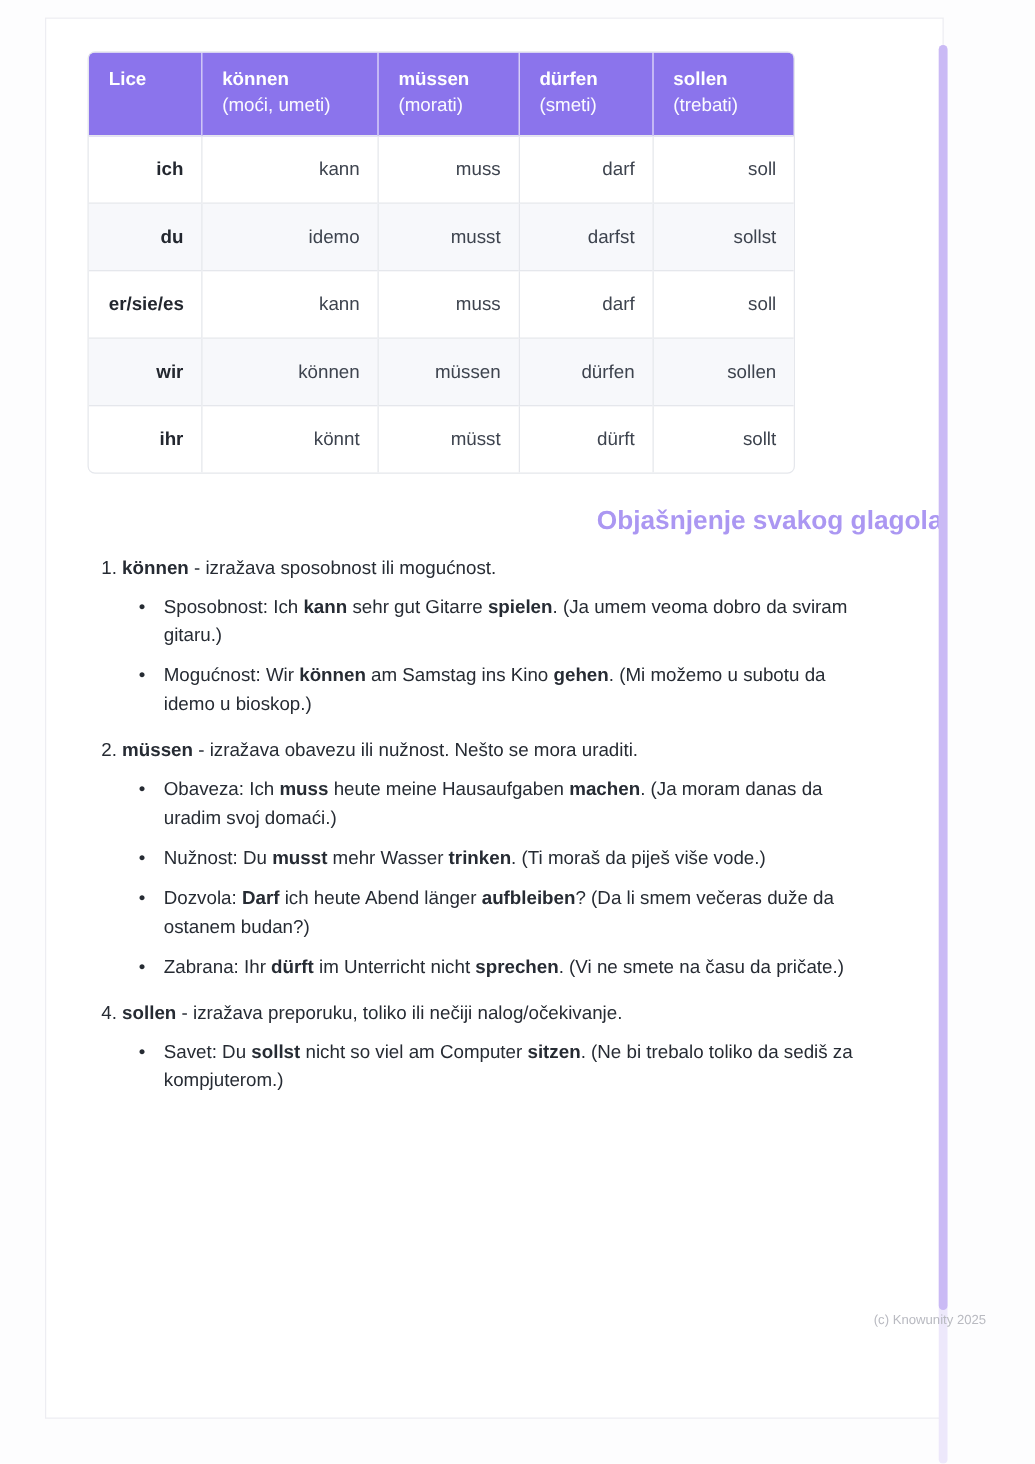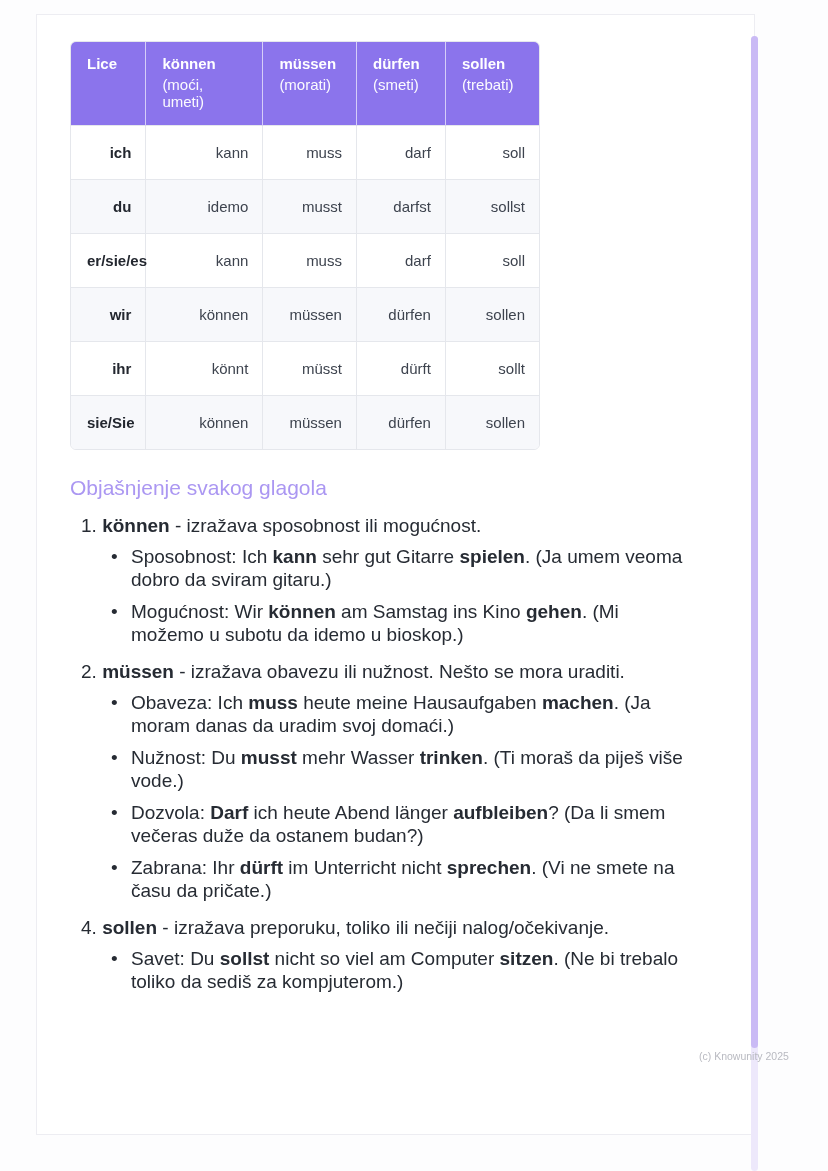--- a/index.html
+++ b/index.html
@@ -15,21 +15,21 @@
   .doc-card {
     position: absolute;
     left: 36px; top: 14px;
     width: 719px; height: 1121px;
     background: #ffffff;
     border: 1px solid #ededf2;
   }
   
   .table-wrap {
     margin: 26px 0 0 33px;
-    width: 470px;
+    width: 566px;
     border: 1px solid var(--table-border, #e4e6eb);
     border-radius: 6px;
     overflow: hidden;
   }
   table { border-collapse: collapse; width: 100%; table-layout: fixed; }
   col.c0 { width: 16%; } col.c1 { width: 25%; } col.c2 { width: 20%; }
   col.c3 { width: 19%; } col.c4 { width: 20%; }
   thead th {
     background: var(--header-purple, #8b74ec);
     color: #ffffff;
@@ -51,28 +51,29 @@
     color: #3d434e;
     font-weight: normal;
   }
   tbody th { font-weight: bold; color: #23272f; }
   tbody th:last-child, tbody td:last-child { border-right: none; }
   tbody tr.alt { background: var(--row-stripe, #f7f8fb); }
   
   .section-heading {
     margin: 26px 0 0 33px;
     font-size: 21px;
-    font-weight: normal;
+    font-weight: bold;
     color: var(--heading-purple, #ab97f2);
+    text-align: right;
   }
   
   .explanations {
     margin: 6px 0 0 33px;
     width: 624px;
-    font-size: 19px;
+    font-size: 15px;
     line-height: 23px;
     color: #262b33;
   }
   .exp-intro { margin: 14px 0 8px; padding-left: 11px; }
   .exp-bullet { display: flex; padding-left: 41px; margin-bottom: 9px; }
   .exp-marker { width: 20px; flex: 0 0 20px; color: #262b33; }
   .exp-text { flex: 1; }
   .b { font-weight: bold; }
   .i { }
   
@@ -166,27 +167,20 @@
               <td>dürfen</td>
               <td>sollen</td>
             </tr>
             <tr>
               <th>ihr</th>
               <td>könnt</td>
               <td>müsst</td>
               <td>dürft</td>
               <td>sollt</td>
             </tr>
-            <tr class="alt">
-              <th>sie/Sie</th>
-              <td>können</td>
-              <td>müssen</td>
-              <td>dürfen</td>
-              <td>sollen</td>
-            </tr>
           </tbody>
         </table>
     </div>
 
     <h2 class="section-heading">Objašnjenje svakog glagola</h2>
 
     <div id="explanations" class="explanations">
         <div class="exp-item">
           <div class="exp-intro"><span>1. </span><span class="b">können</span><span> - izražava sposobnost ili mogućnost.</span></div>
           <div class="exp-bullet">

